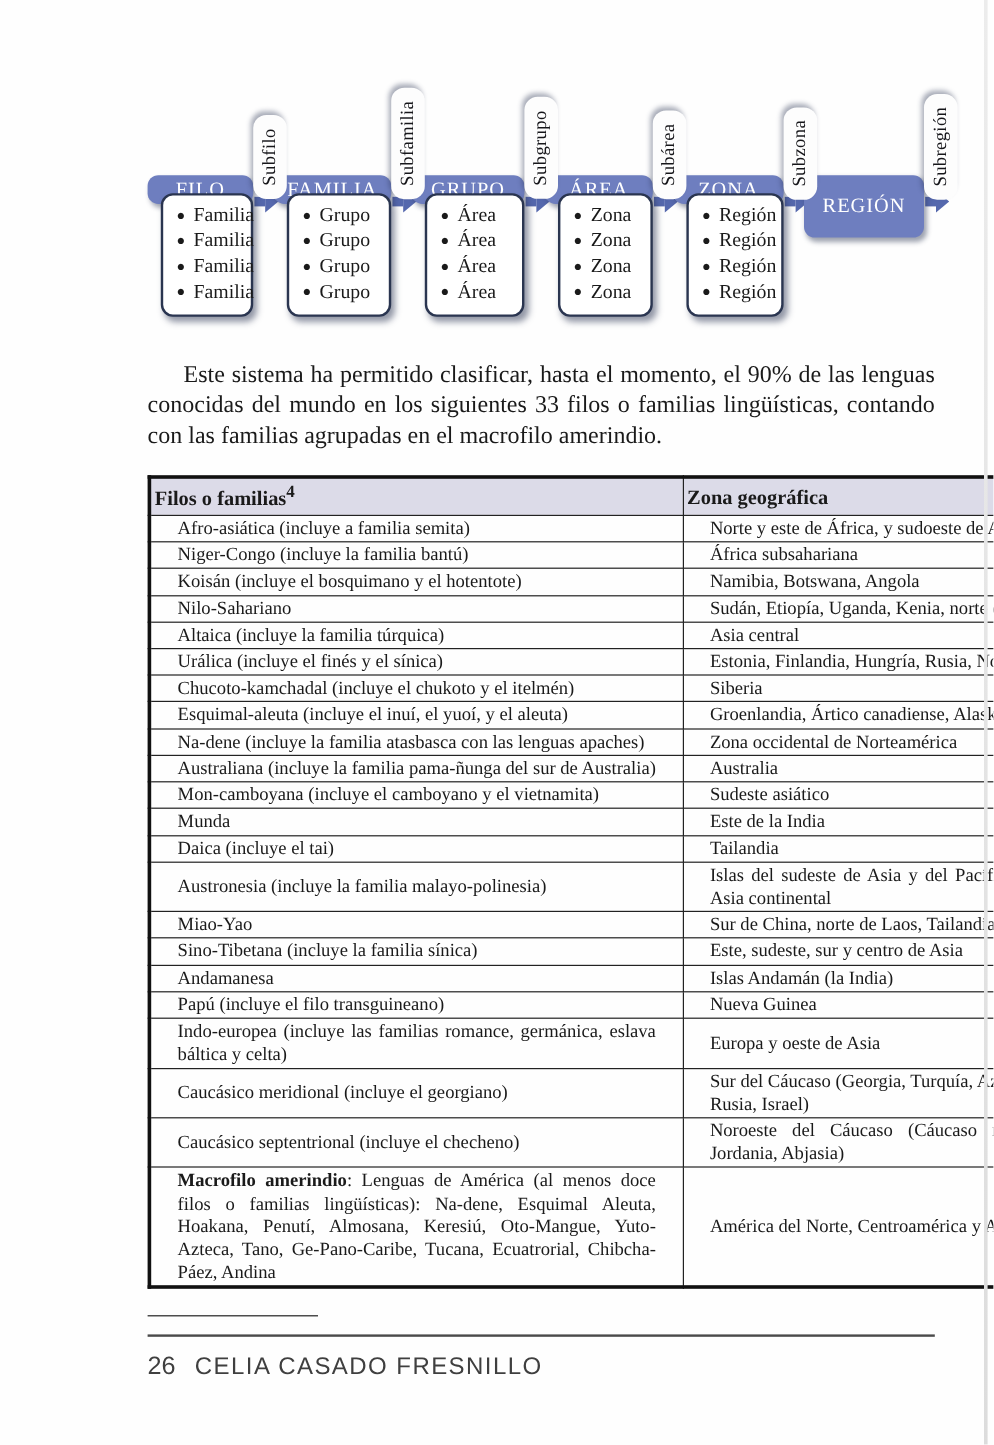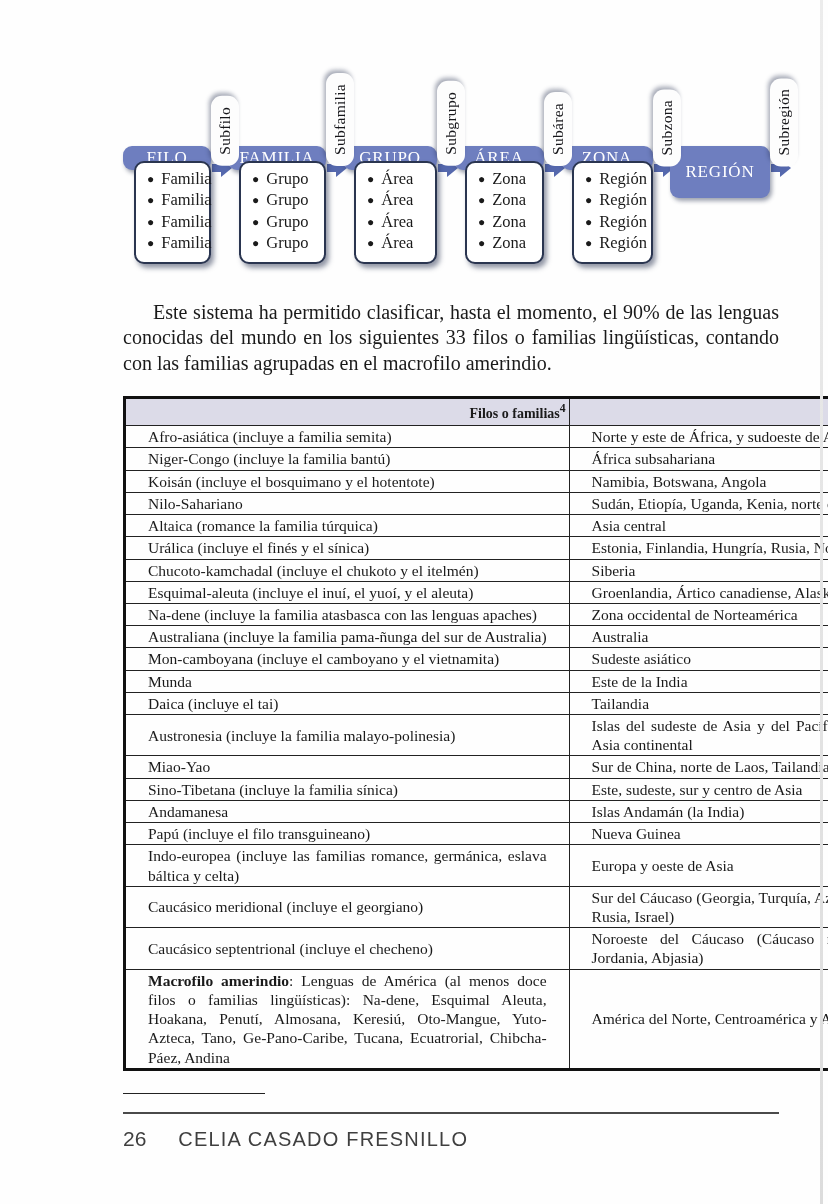--- a/index.html
+++ b/index.html
@@ -29,36 +29,36 @@
   .arrow .head{width:0;height:0;border-top:9px solid transparent;border-bottom:9px solid transparent;
         border-left:11px solid #5568ad;}
 
   
   .para{margin-top:12px;font-size:20px;line-height:1.27;text-align:justify;text-indent:30px;}
 
   
   table.cls{margin-top:15px;border-collapse:collapse;width:656px;border:3px solid #111;}
   table.cls th,table.cls td{border:1.5px solid #222;padding:1px 22px;font-size:15.5px;
         line-height:1.24;vertical-align:middle;}
-  table.cls th{background:#dcdbe8;font-size:14px;padding:3px;text-align:right;}
+  table.cls th{background:#dcdbe8;font-size:17px;padding:3px;text-align:left;}
   td.filo{width:333px;}
   td.oneline{white-space:nowrap;overflow:hidden;}
   td.wrap{text-align:justify;}
   td.macro{font-size:14.6px;line-height:1.14;text-align:justify;}
 
   
   .fnsep{margin-top:22px;width:142px;border-top:1.5px solid #222;}
   .footnote{margin-top:9px;font-size:16.5px;line-height:1.32;text-align:justify;text-indent:30px;}
   .footnote sup{font-size:11px;margin-right:4px;}
 
   
   .footer{position:absolute;left:123px;top:1112px;width:656px;
         font-family:"Liberation Sans",sans-serif;color:#3f3f3f;}
   .footer-rule{border-top:2px solid #4a4a4a;margin-bottom:13px;}
-  .footer-line{display:flex;align-items:baseline;gap:32px;}
+  .footer-line{display:flex;align-items:baseline;gap:16px;}
   .page-num{font-size:21px;}
   .author{font-size:20px;letter-spacing:1.2px;}
 </style>
 </head>
 <body>
 
 <div class="page">
   <div class="content">
 
     <div class="diagram">
@@ -163,21 +163,21 @@
           </tr>
           <tr>
             <td class="filo oneline">Koisán (incluye el bosquimano y el hotentote)</td>
             <td class="zona oneline">Namibia, Botswana, Angola</td>
           </tr>
           <tr>
             <td class="filo oneline">Nilo-Sahariano</td>
             <td class="zona oneline">Sudán, Etiopía, Uganda, Kenia, norte de Tanzania</td>
           </tr>
           <tr>
-            <td class="filo oneline">Altaica (romance la familia túrquica)</td>
+            <td class="filo oneline">Altaica (incluye la familia túrquica)</td>
             <td class="zona oneline">Asia central</td>
           </tr>
           <tr>
             <td class="filo oneline">Urálica (incluye el finés y el sínica)</td>
             <td class="zona oneline">Estonia, Finlandia, Hungría, Rusia, Noruega, Suecia</td>
           </tr>
           <tr>
             <td class="filo oneline">Chucoto-kamchadal (incluye el chukoto y el itelmén)</td>
             <td class="zona oneline">Siberia</td>
           </tr>

